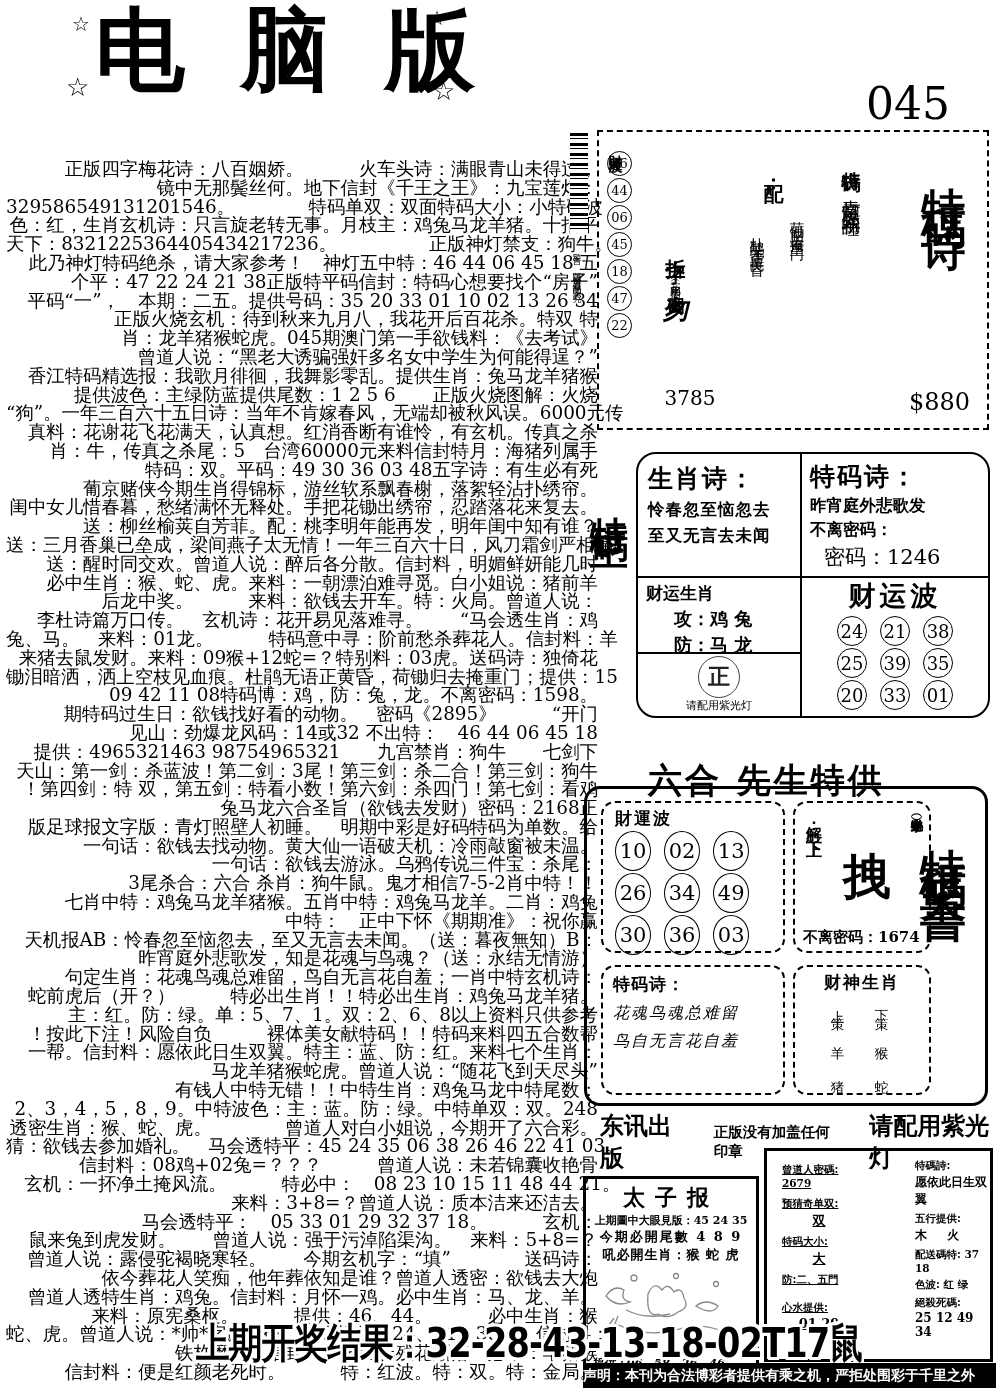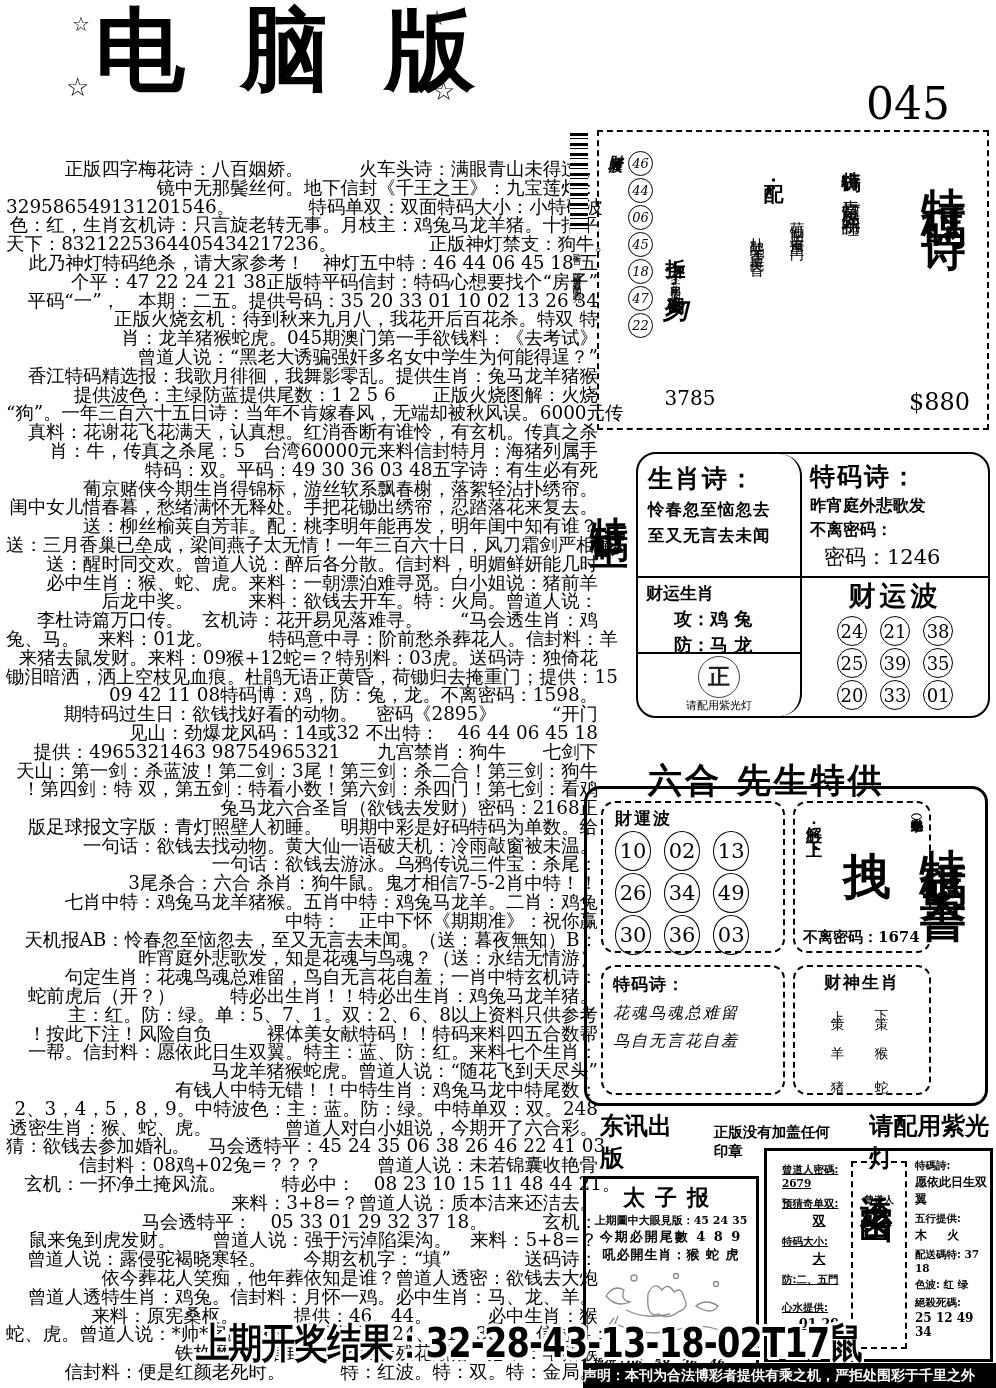--- a/index.html
+++ b/index.html
@@ -19,21 +19,21 @@
         line-height:18.8px;white-space:pre;letter-spacing:0;text-align:right;}
   
   .barcode{position:absolute;left:570px;top:133px;width:18px;height:100px;
         background:repeating-linear-gradient(180deg,#000 0 3px,#fff 3px 5px,#000 5px 6px,#fff 6px 10px);}
   .warning-vert{position:absolute;left:570px;top:246px;writing-mode:vertical-rl;
         text-orientation:upright;font-size:9px;letter-spacing:3px;height:170px;}
   .topbox{position:absolute;left:597px;top:130px;width:392px;height:300px;border:2px dashed #000;
         box-sizing:border-box;display:flex;justify-content:space-between;padding:12px 8px;}
   .vtext{writing-mode:vertical-rl;text-orientation:upright;}
   .tb-col{position:relative;}
-  .tb-cy{width:46px;text-align:right;font-style:italic;}
+  .tb-cy{width:46px;text-align:left;}
   .tb-cy .lbl{writing-mode:vertical-rl;text-orientation:upright;font-size:14px;font-weight:bold;letter-spacing:2px;}
   .cnum{display:inline-flex;align-items:center;justify-content:center;border:1.5px solid #000;
         border-radius:50%;font-family:"DejaVu Serif",serif;}
   .tb-cy .cnum{width:23px;height:23px;font-size:13px;margin:1px 0;}
   .tb-chz{width:62px;text-align:center;}
   .tb-chz .vtext{height:240px;}
   .chz-lbl{font-size:20px;font-weight:bold;letter-spacing:4px;}
   .chz-char{font-size:26px;font-weight:bold;font-style:italic;}
   .chz-note{font-size:10.5px;letter-spacing:1px;}
   .chz-mima{font-size:17px;font-weight:bold;letter-spacing:2px;}
@@ -48,21 +48,21 @@
   .tm-poem{font-size:19px;letter-spacing:3px;}
   .tb-big{width:86px;}
   .big-title{position:absolute;left:22px;top:8px;font-size:44px;font-weight:bold;letter-spacing:20px;}
   .big-price{position:absolute;left:16px;bottom:0px;font-size:24px;}
   
   .temawang{position:absolute;left:583px;top:486px;font-size:38px;font-weight:bold;
         writing-mode:vertical-rl;text-orientation:upright;letter-spacing:10px;}
   
   .midbox{position:absolute;left:636px;top:452px;width:354px;height:266px;border:2.5px solid #000;
         border-radius:20px;box-sizing:border-box;display:flex;overflow:hidden;}
-  .mid-left{width:164px;border-right:2.5px solid #000;display:flex;flex-direction:column;box-sizing:border-box;border-radius:22px;}
+  .mid-left{width:164px;border-right:2.5px solid #000;display:flex;flex-direction:column;box-sizing:border-box;}
   .mid-sx{height:122px;padding:8px 6px 0 10px;box-sizing:border-box;}
   .mid-sx .h{font-size:25px;font-weight:bold;letter-spacing:2px;}
   .mid-sx .l{font-size:16.5px;font-weight:bold;margin-top:4px;letter-spacing:1px;}
   .mid-cy{border-top:2.5px solid #000;height:76px;padding:4px 6px 0 8px;box-sizing:border-box;}
   .mid-cy .h{font-size:17px;font-weight:bold;}
   .mid-cy .l{font-size:18px;font-weight:bold;margin-left:28px;margin-top:2px;}
   .mid-seal{border-top:2.5px solid #000;flex:1;text-align:center;padding-top:2px;}
   .seal-circle{display:inline-flex;width:40px;height:40px;border:1.5px solid #444;border-radius:50%;
         align-items:center;justify-content:center;font-size:22px;font-weight:bold;color:#222;}
   .seal-note{font-size:11px;margin-top:0px;}
@@ -368,24 +368,20 @@
     <div class="tm-left">
       <div>曾道人密碼: 2679</div>
       <div style="margin-top:8px">预猜奇单双:</div>
       <div class="v">双</div>
       <div>特码大小:</div>
       <div class="v">大</div>
       <div>防:二、五門</div>
       <div style="margin-top:14px">心水提供:</div>
       <div class="v">01 29</div>
     </div>
-    <div class="tm-mid">
-      <div class="tm-big">透密函</div>
-      <div class="tm-zeng">曾道人</div>
-    </div>
     <div class="tm-right">
       <div>特碼詩:</div>
       <div class="v">愿依此日生双翼</div>
       <div>五行提供:</div>
       <div class="wx">木 火</div>
       <div>配送碼特: 37 18</div>
       <div style="margin-top:4px">色波: 红 绿</div>
       <div style="margin-top:4px">絕殺死碼:</div>
       <div class="v">25 12 49 34</div>
     </div>

